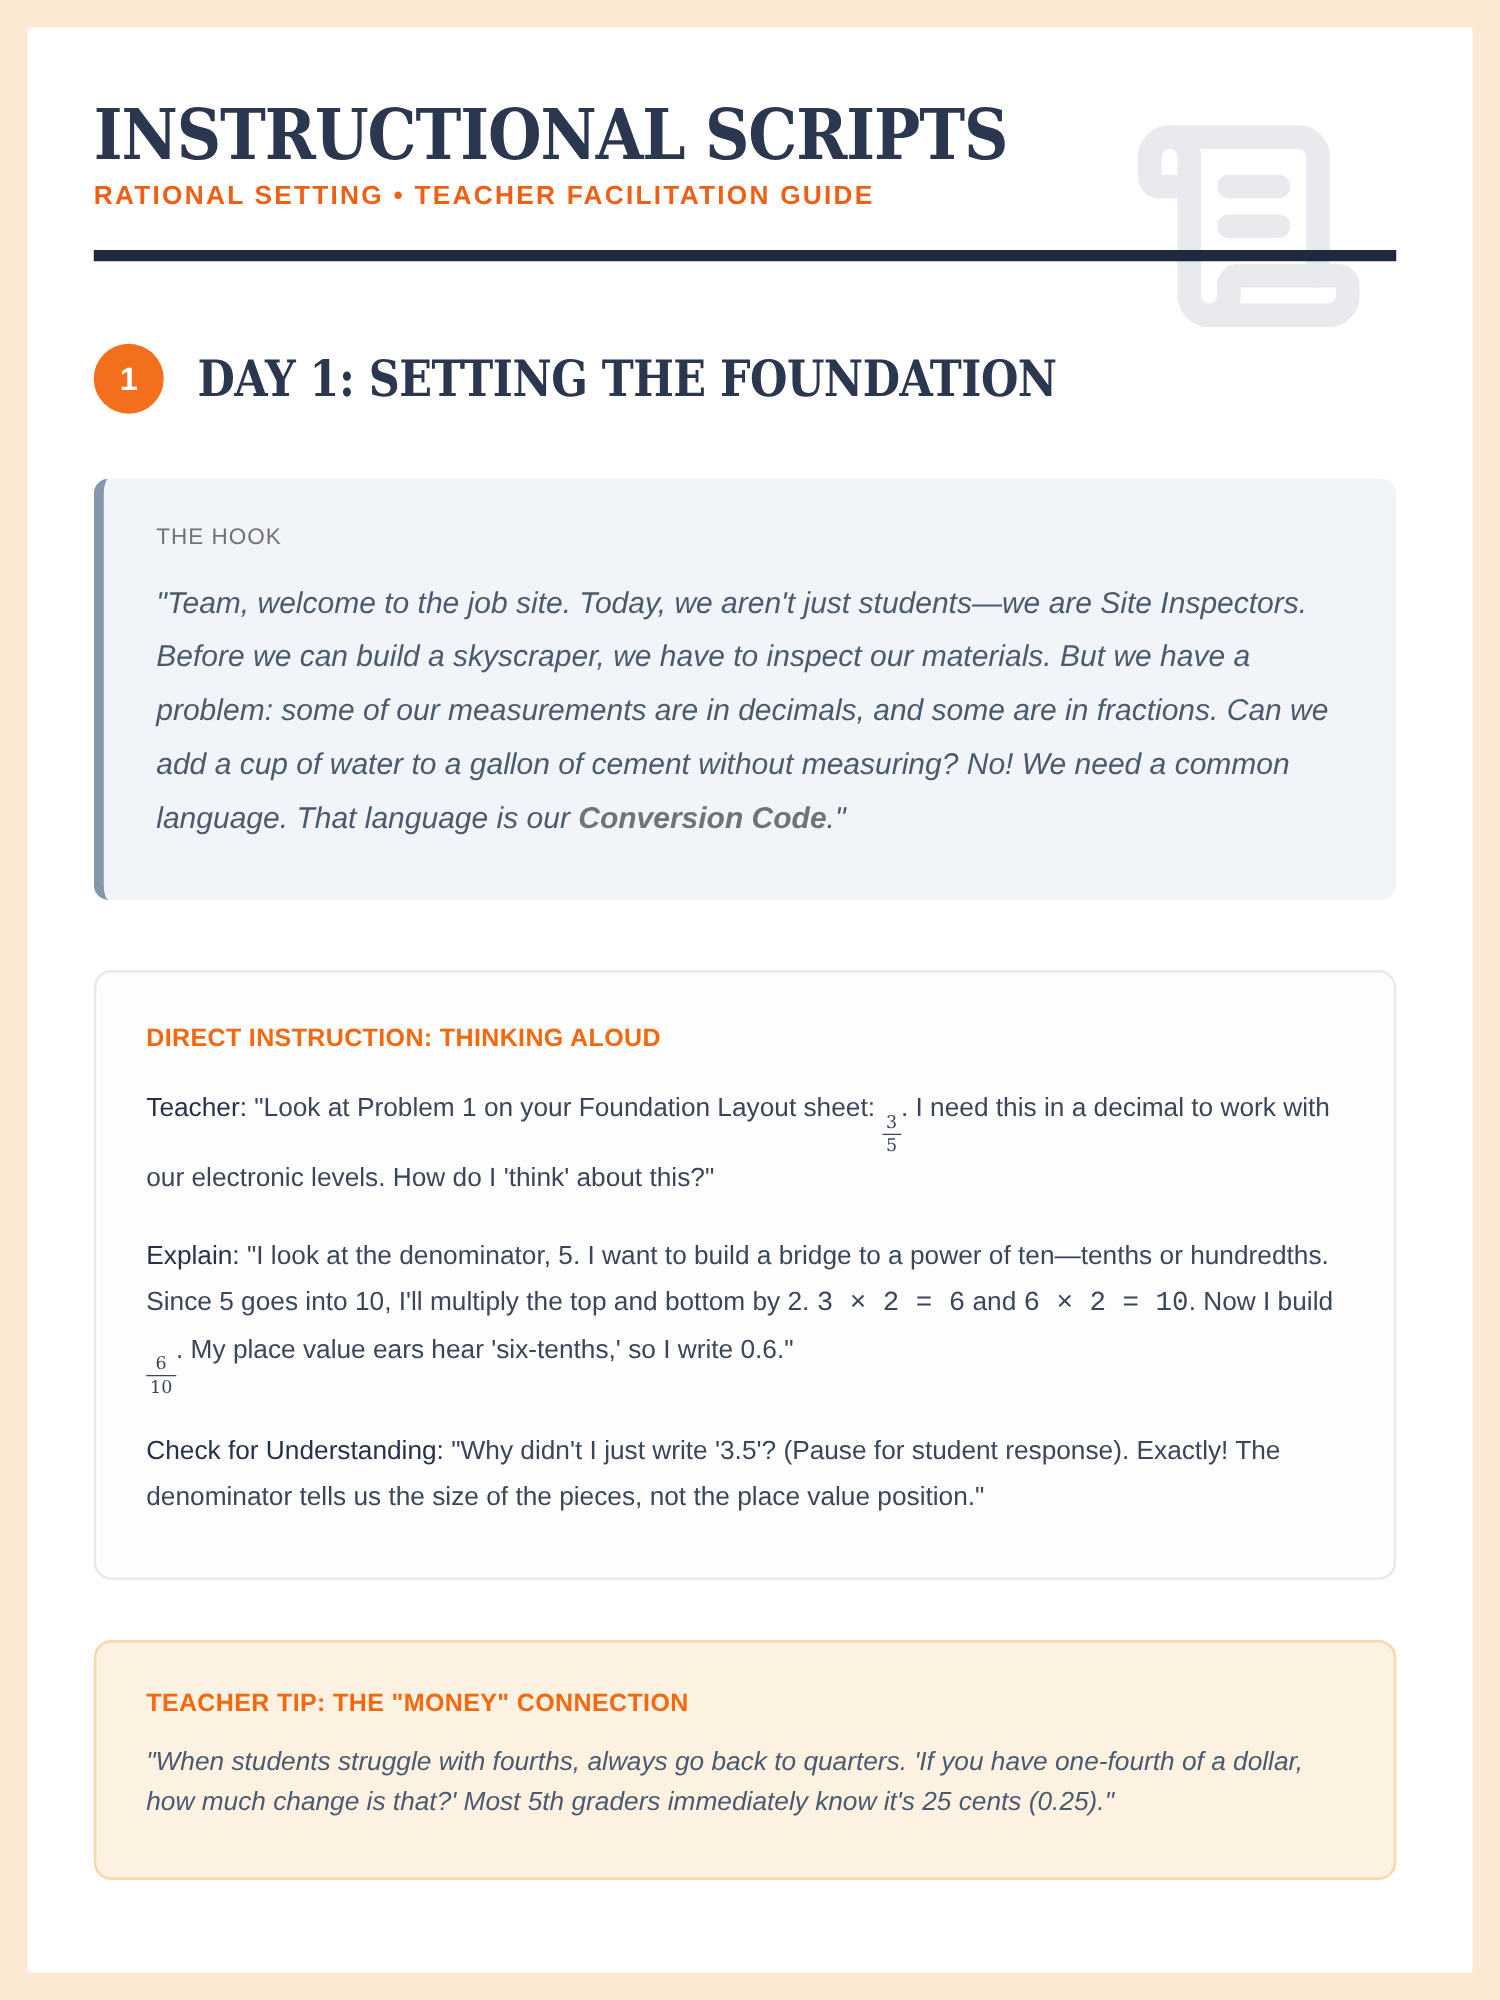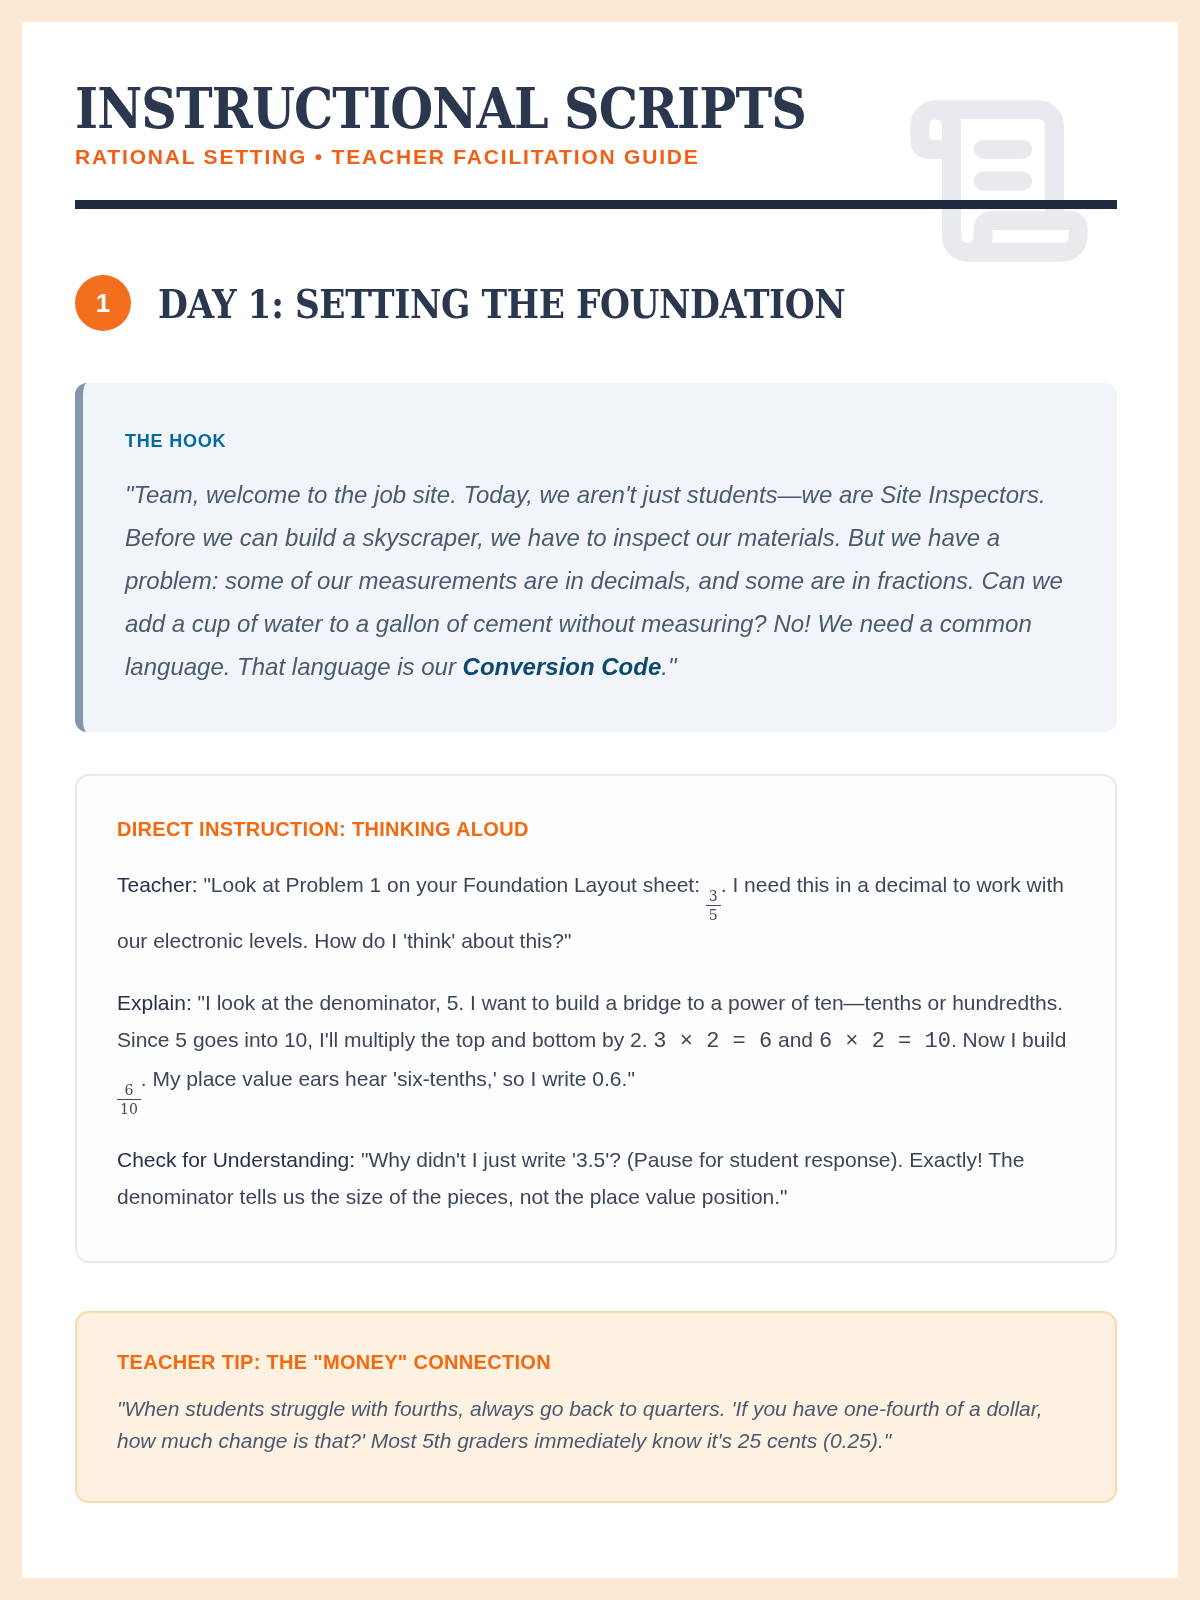--- a/index.html
+++ b/index.html
@@ -90,37 +90,36 @@
   
   .hook-box {
     margin-top: 52px;
     background: #f1f5f9;
     border-left: 8px solid #8595ac;
     border-radius: 12px;
     padding: 36px 44px 44px 42px;
   }
   .hook-label {
     font-size: 18px;
-    font-weight: bold;
+    font-weight: normal;
     letter-spacing: 0.8px;
-    color: #0369a1;
-    margin-top: 12px;
+    color: #737373;
   }
   .hook-quote {
     margin-top: 21px;
     font-style: italic;
     font-size: 24px;
     line-height: 43px;
     color: #4b5a6e;
   }
-  .hook-quote b { color: #0c4a6e; }
+  .hook-quote b { color: #737373; }
 
   
   .di-box {
-    margin-top: 42px;
+    margin-top: 56px;
     background: #fdfdfe;
     border: 2px solid #e5eaf2;
     border-radius: 14px;
     padding: 42px 40px 46px 40px;
   }
   .di-label {
     font-size: 20px;
     font-weight: bold;
     letter-spacing: 0.3px;
     color: #f4680e;

